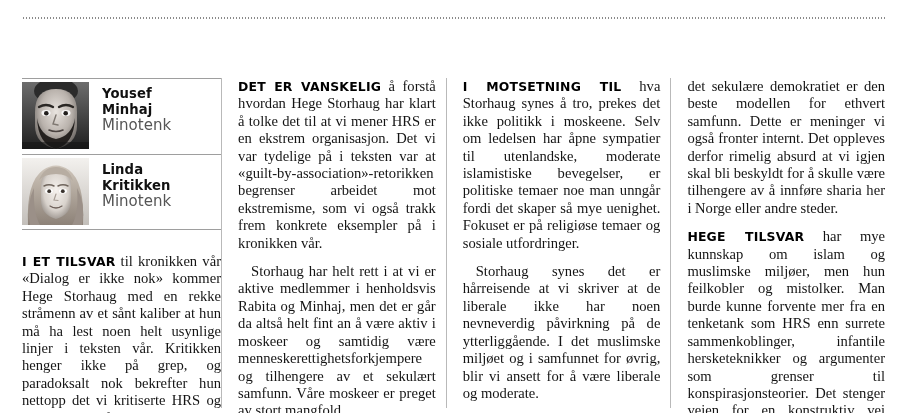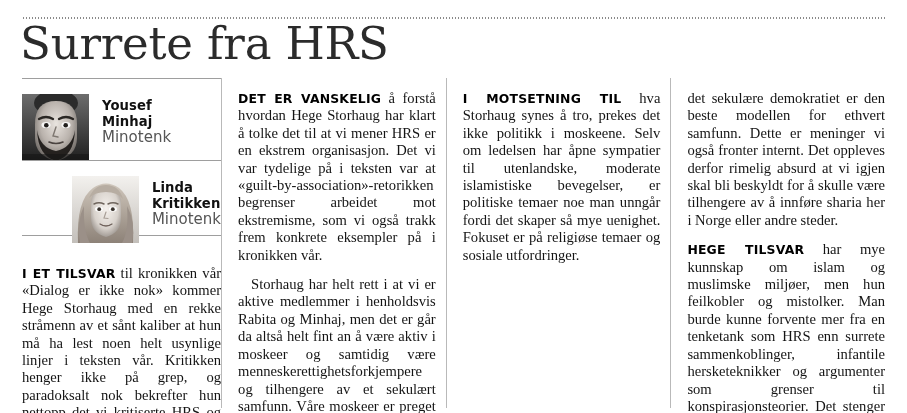--- a/index.html
+++ b/index.html
@@ -69,21 +69,21 @@
   }
   .col + .col {
     border-left: 1px solid #b9b9b9;
     padding-left: 16px;
     margin-left: 10px;
     width: 225px;
   }
   .col-1 { width: 199px; }
 
   .col p {
-    margin: 12px 0 11px 0;
+    margin: 0 0 11px 0;
     font-family: "Liberation Serif", serif;
     font-size: 14.6px;
     line-height: 17.4px;
     text-align: justify;
     text-justify: inter-word;
     color: #141414;
     hyphens: manual;
   }
   .col p.cont {
     text-indent: 13px;
@@ -100,29 +100,27 @@
   
   .bylines {
     position: absolute;
     left: 0;
     top: 0;
     width: 199px;
   }
   .byline {
     position: relative;
     border-top: 1px solid #9e9e9e;
-    padding-top: 15px;
+    padding-top: 3px;
     display: flex;
     align-items: flex-start;
     height: 76px;
     box-sizing: border-box;
   }
   .byline + .byline {
-    margin-top: 6px;
-    justify-content: flex-end;
   }
   .byline-after-rule {
     border-bottom: 1px solid #9e9e9e;
   }
 
   .portrait {
     width: 67px;
     height: 67px;
     flex: 0 0 67px;
     position: relative;
@@ -160,21 +158,20 @@
     width: 199px;
   }
 </style>
 </head>
 <body>
 
 <div class="page">
 
   <div class="top-rule"></div>
 
-  <h1 class="headline">Surrete fra HRS</h1>
 
   <div class="columns">
 
     <div class="col col-1">
 
       <div class="bylines">
 
         <div class="byline">
           <div class="portrait">
             <svg viewBox="0 0 67 67" xmlns="http://www.w3.org/2000/svg" aria-hidden="true">
@@ -261,20 +258,21 @@
 
     </div>
 
     <div class="col">
       <p><span class="lede">DET ER VANSKELIG</span><span> å forstå hvordan Hege Storhaug har klart å tolke det til at vi mener HRS er en ekstrem organisasjon. Det vi var tydelige på i teksten var at «guilt-by-association»-retorikken begrenser arbeidet mot ekstremisme, som vi også trakk frem konkrete eksempler på i kronikken vår.</span></p>
       <p class="cont"><span>Storhaug har helt rett i at vi er aktive medlemmer i henholdsvis Rabita og Minhaj, men det er går da altså helt fint an å være aktiv i moskeer og samtidig være menneskerettighetsforkjempere og tilhengere av et sekulært samfunn. Våre moskeer er preget av stort mangfold.</span></p>
     </div>
 
     <div class="col">
       <p><span class="lede">I MOTSETNING TIL</span><span> hva Storhaug synes å tro, prekes det ikke politikk i moskeene. Selv om ledelsen har åpne sympatier til utenlandske, moderate islamistiske bevegelser, er politiske temaer noe man unngår fordi det skaper så mye uenighet. Fokuset er på religiøse temaer og sosiale utfordringer.</span></p>
+      <p class="cont"><span>Storhaug synes det er hårreisende at vi skriver at de liberale ikke har noen nevneverdig påvirkning på de ytterliggående. I det muslimske miljøet og i samfunnet for øvrig, blir vi ansett for å være liberale og moderate.</span></p>
 
     </div>
 
     <div class="col">
       <p><span>det sekulære demokratiet er den beste modellen for ethvert samfunn. Dette er meninger vi også fronter internt. Det oppleves derfor rimelig absurd at vi igjen skal bli beskyldt for å skulle være tilhengere av å innføre sharia her i Norge eller andre steder.</span></p>
       <p><span class="lede">HEGE TILSVAR</span><span> har mye kunnskap om islam og muslimske miljøer, men hun feilkobler og mistolker. Man burde kunne forvente mer fra en tenketank som HRS enn surrete sammenkoblinger, infantile hersketeknikker og argumenter som grenser til konspirasjonsteorier. Det stenger veien for en konstruktiv vei videre.</span></p>
     </div>
 
   </div>
 </div>

